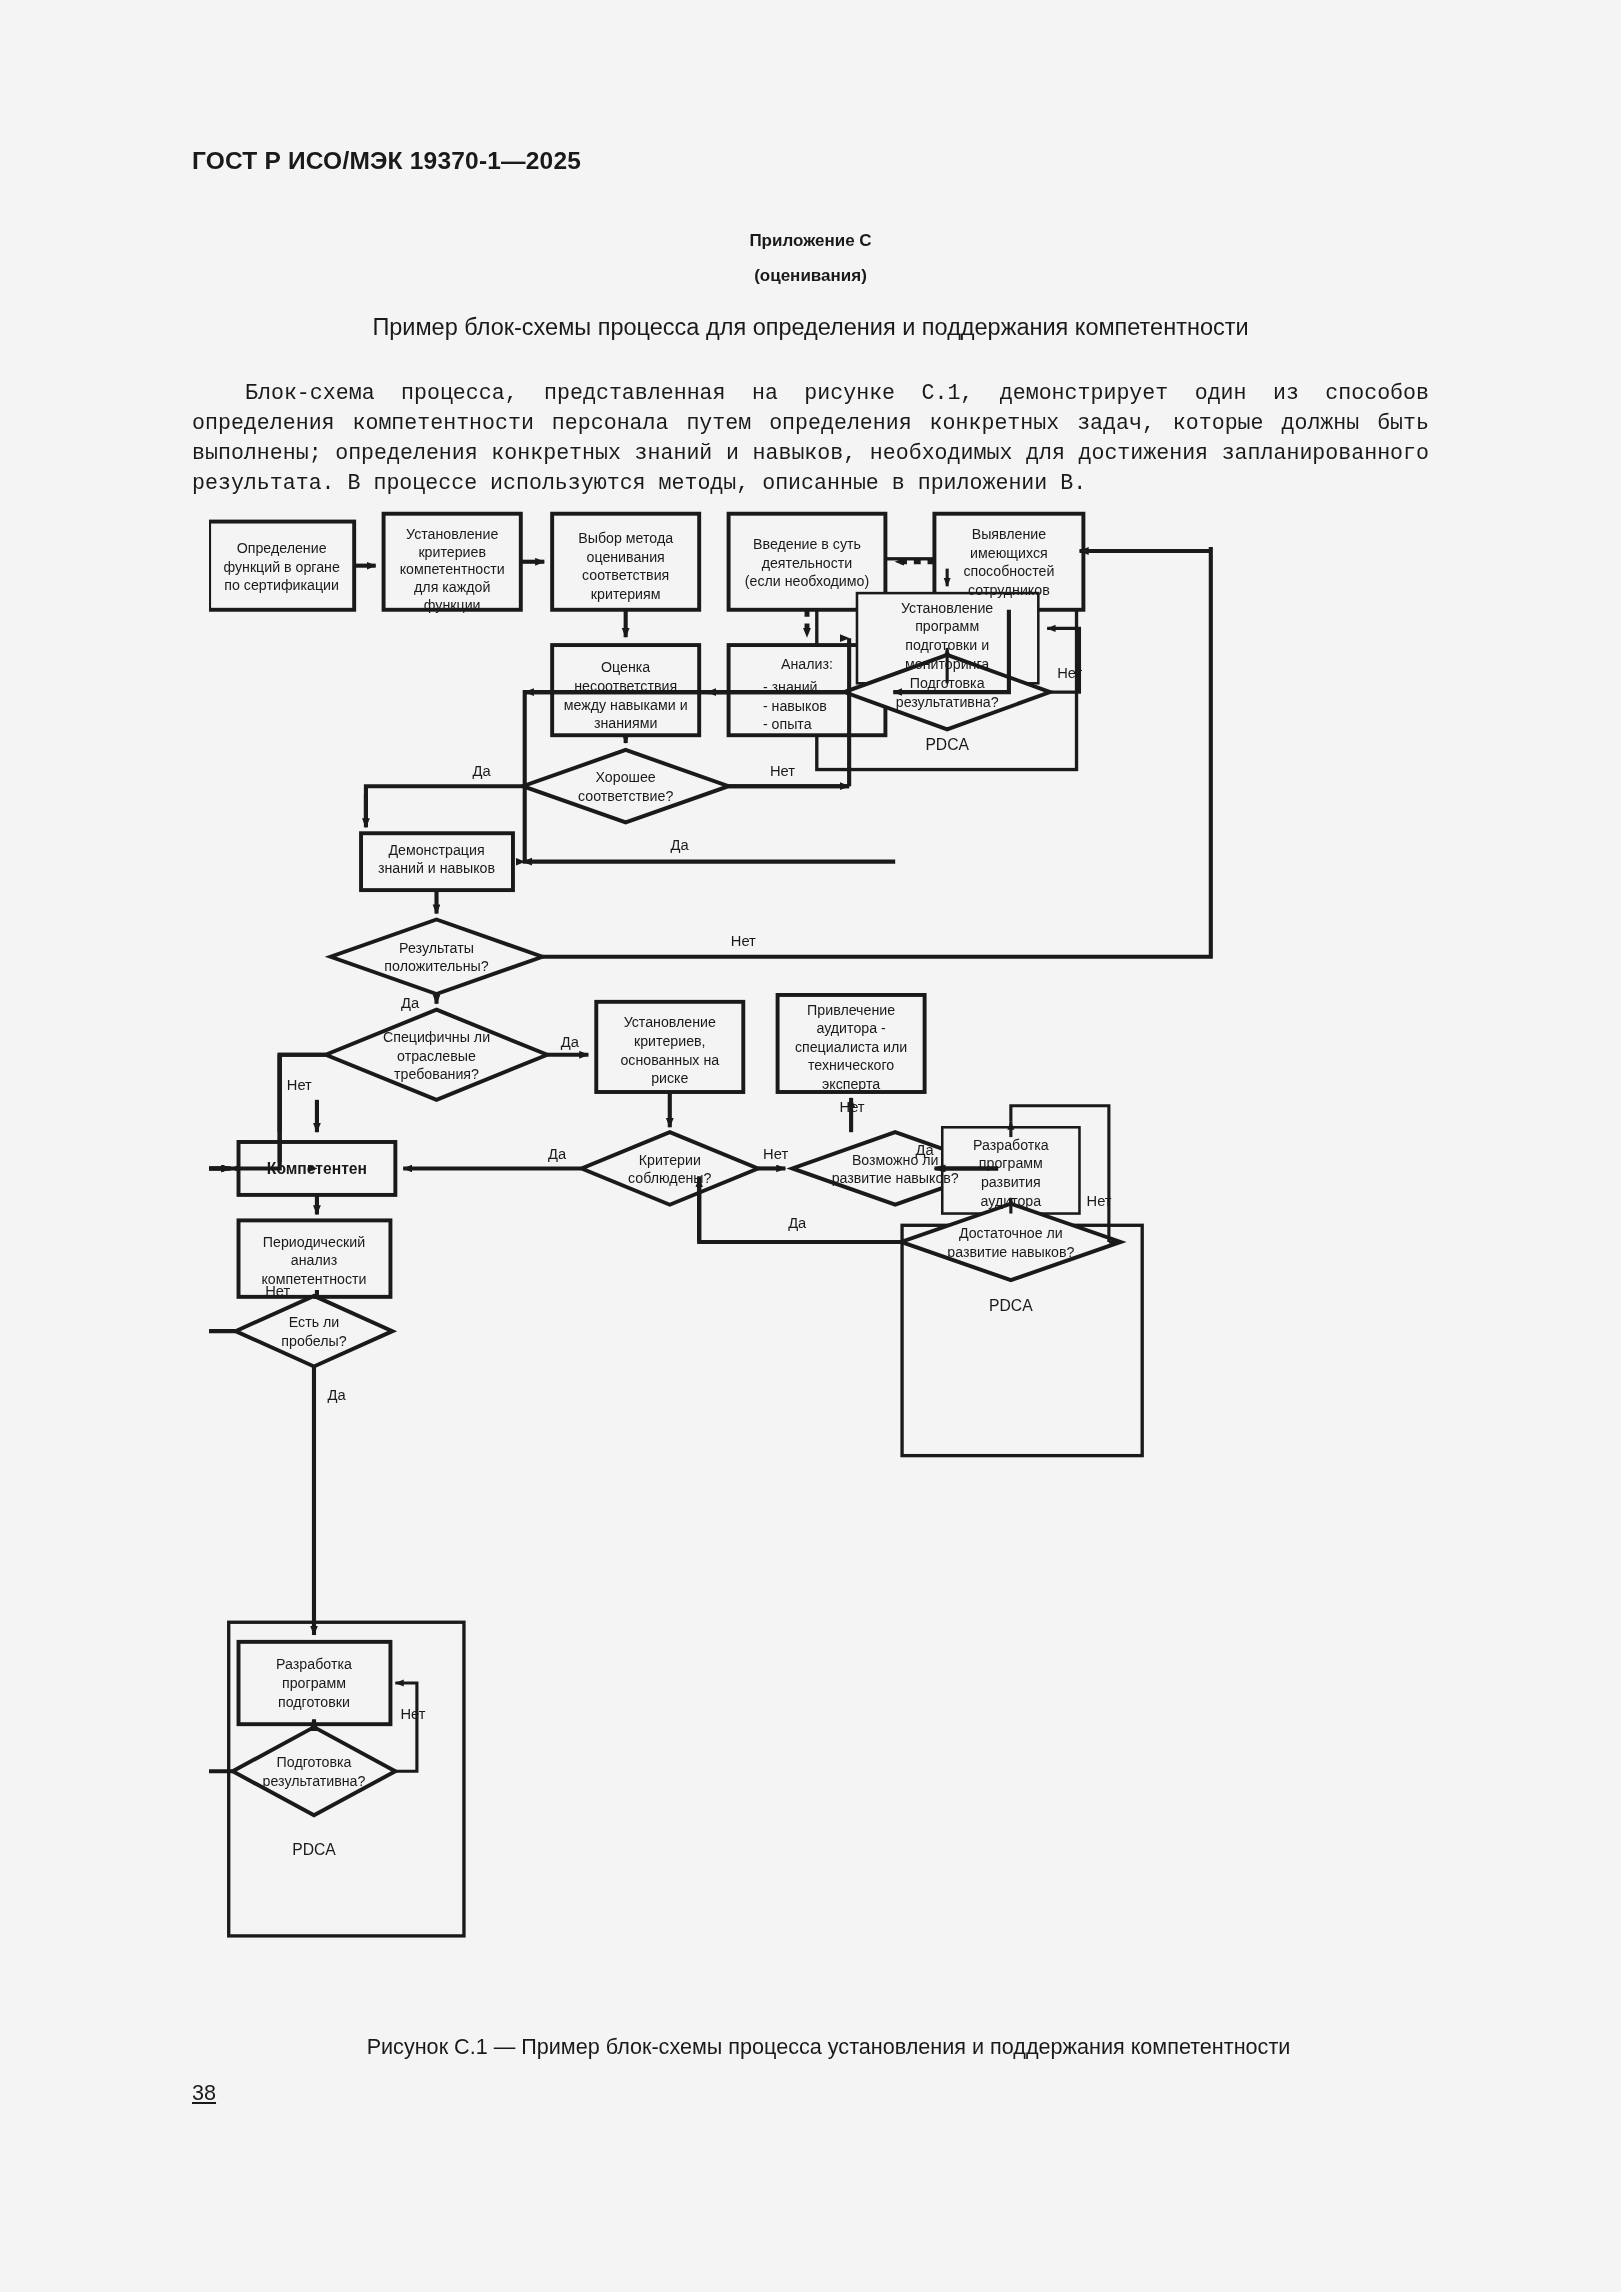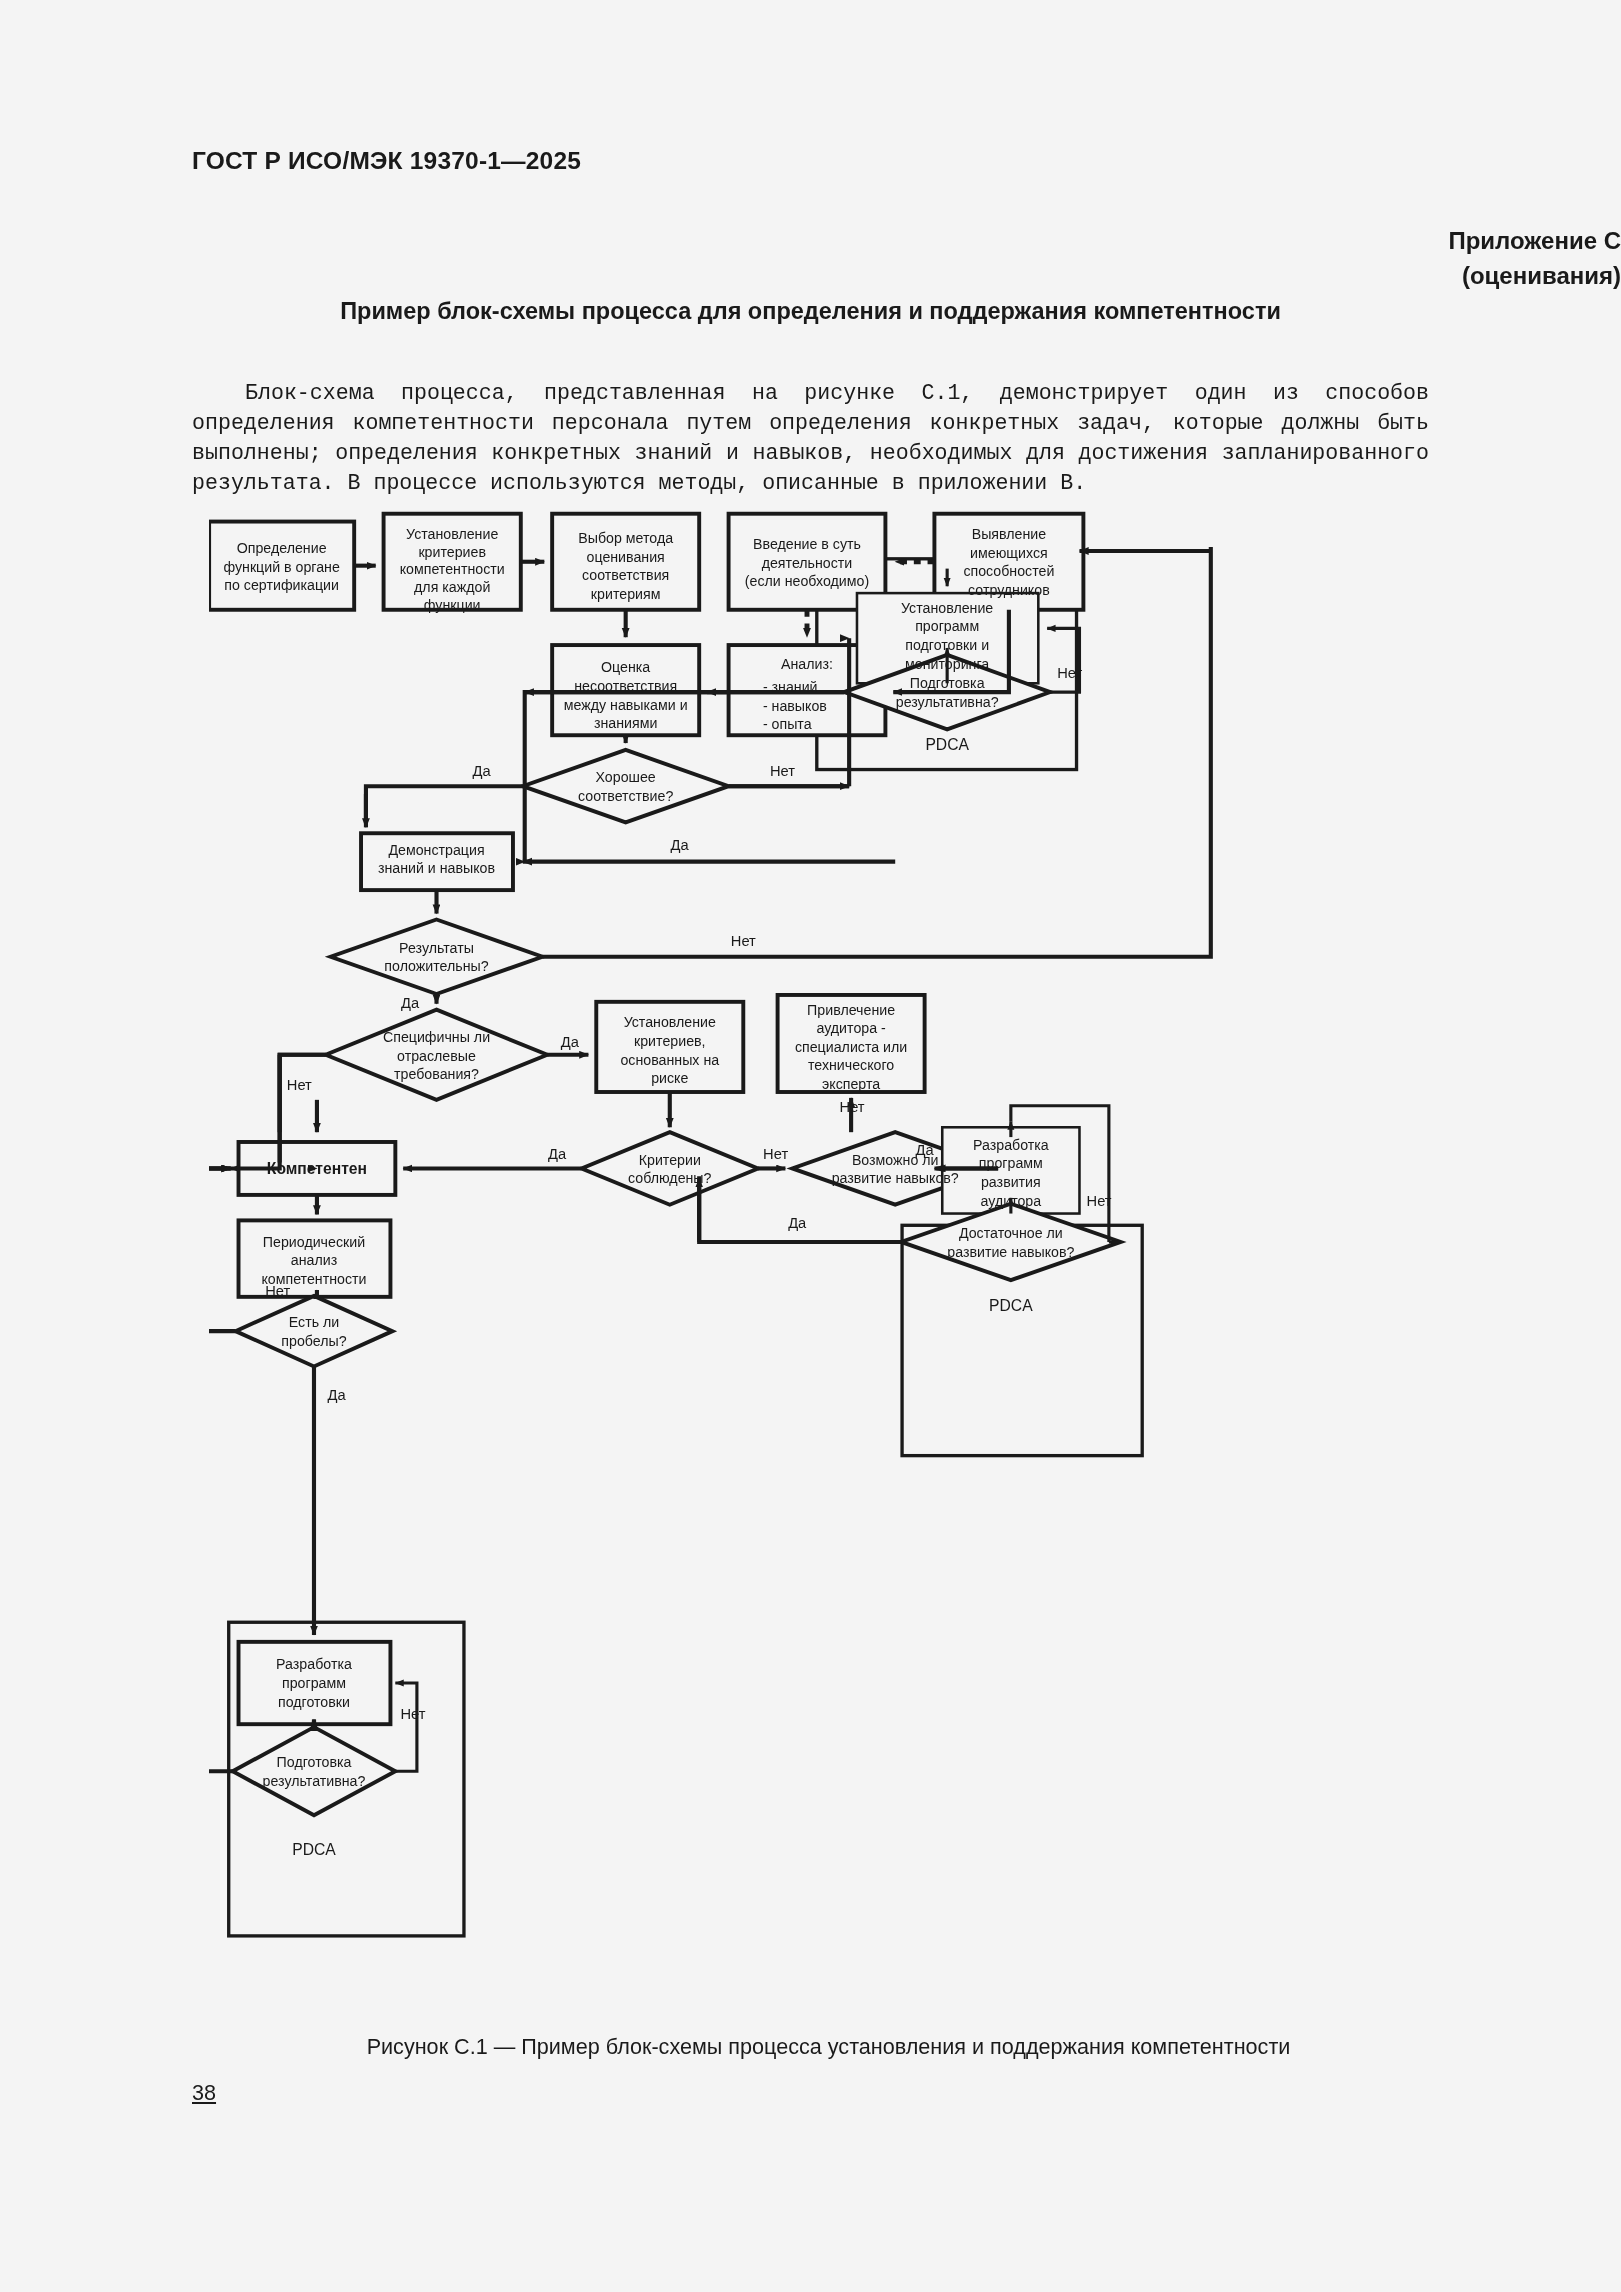--- a/index.html
+++ b/index.html
@@ -11,26 +11,26 @@
     position:relative;
     overflow:hidden;
   }
   .page{position:absolute;inset:0;}
   .hdr{
     position:absolute;left:192px;top:147px;
     font-size:24.5px;font-weight:bold;letter-spacing:0.2px;
   }
   .annex{
     position:absolute;left:0;right:0;top:223px;
-    text-align:right;font-size:24px;font-weight:bold;line-height:35px;
+    text-align:center;font-size:17px;font-weight:bold;line-height:35px;
   }
   .annex .sub{font-weight:bold;}
   .title{
-    position:absolute;left:0;right:0;top:298px;
-    text-align:center;font-size:23.5px;font-weight:bold;
+    position:absolute;left:0;right:0;top:314px;
+    text-align:center;font-size:23.5px;font-weight:normal;
   }
   .body-par{
     position:absolute;left:192px;top:378px;width:1237px;
     font-size:21.6px;line-height:30px;text-align:justify;
     text-indent:53px;
     font-family:Liberation Mono, monospace;
   }
   .figwrap{position:absolute;left:209px;top:500px;width:1245px;height:1480px;}
   .figwrap svg{display:block;}
   .caption{

